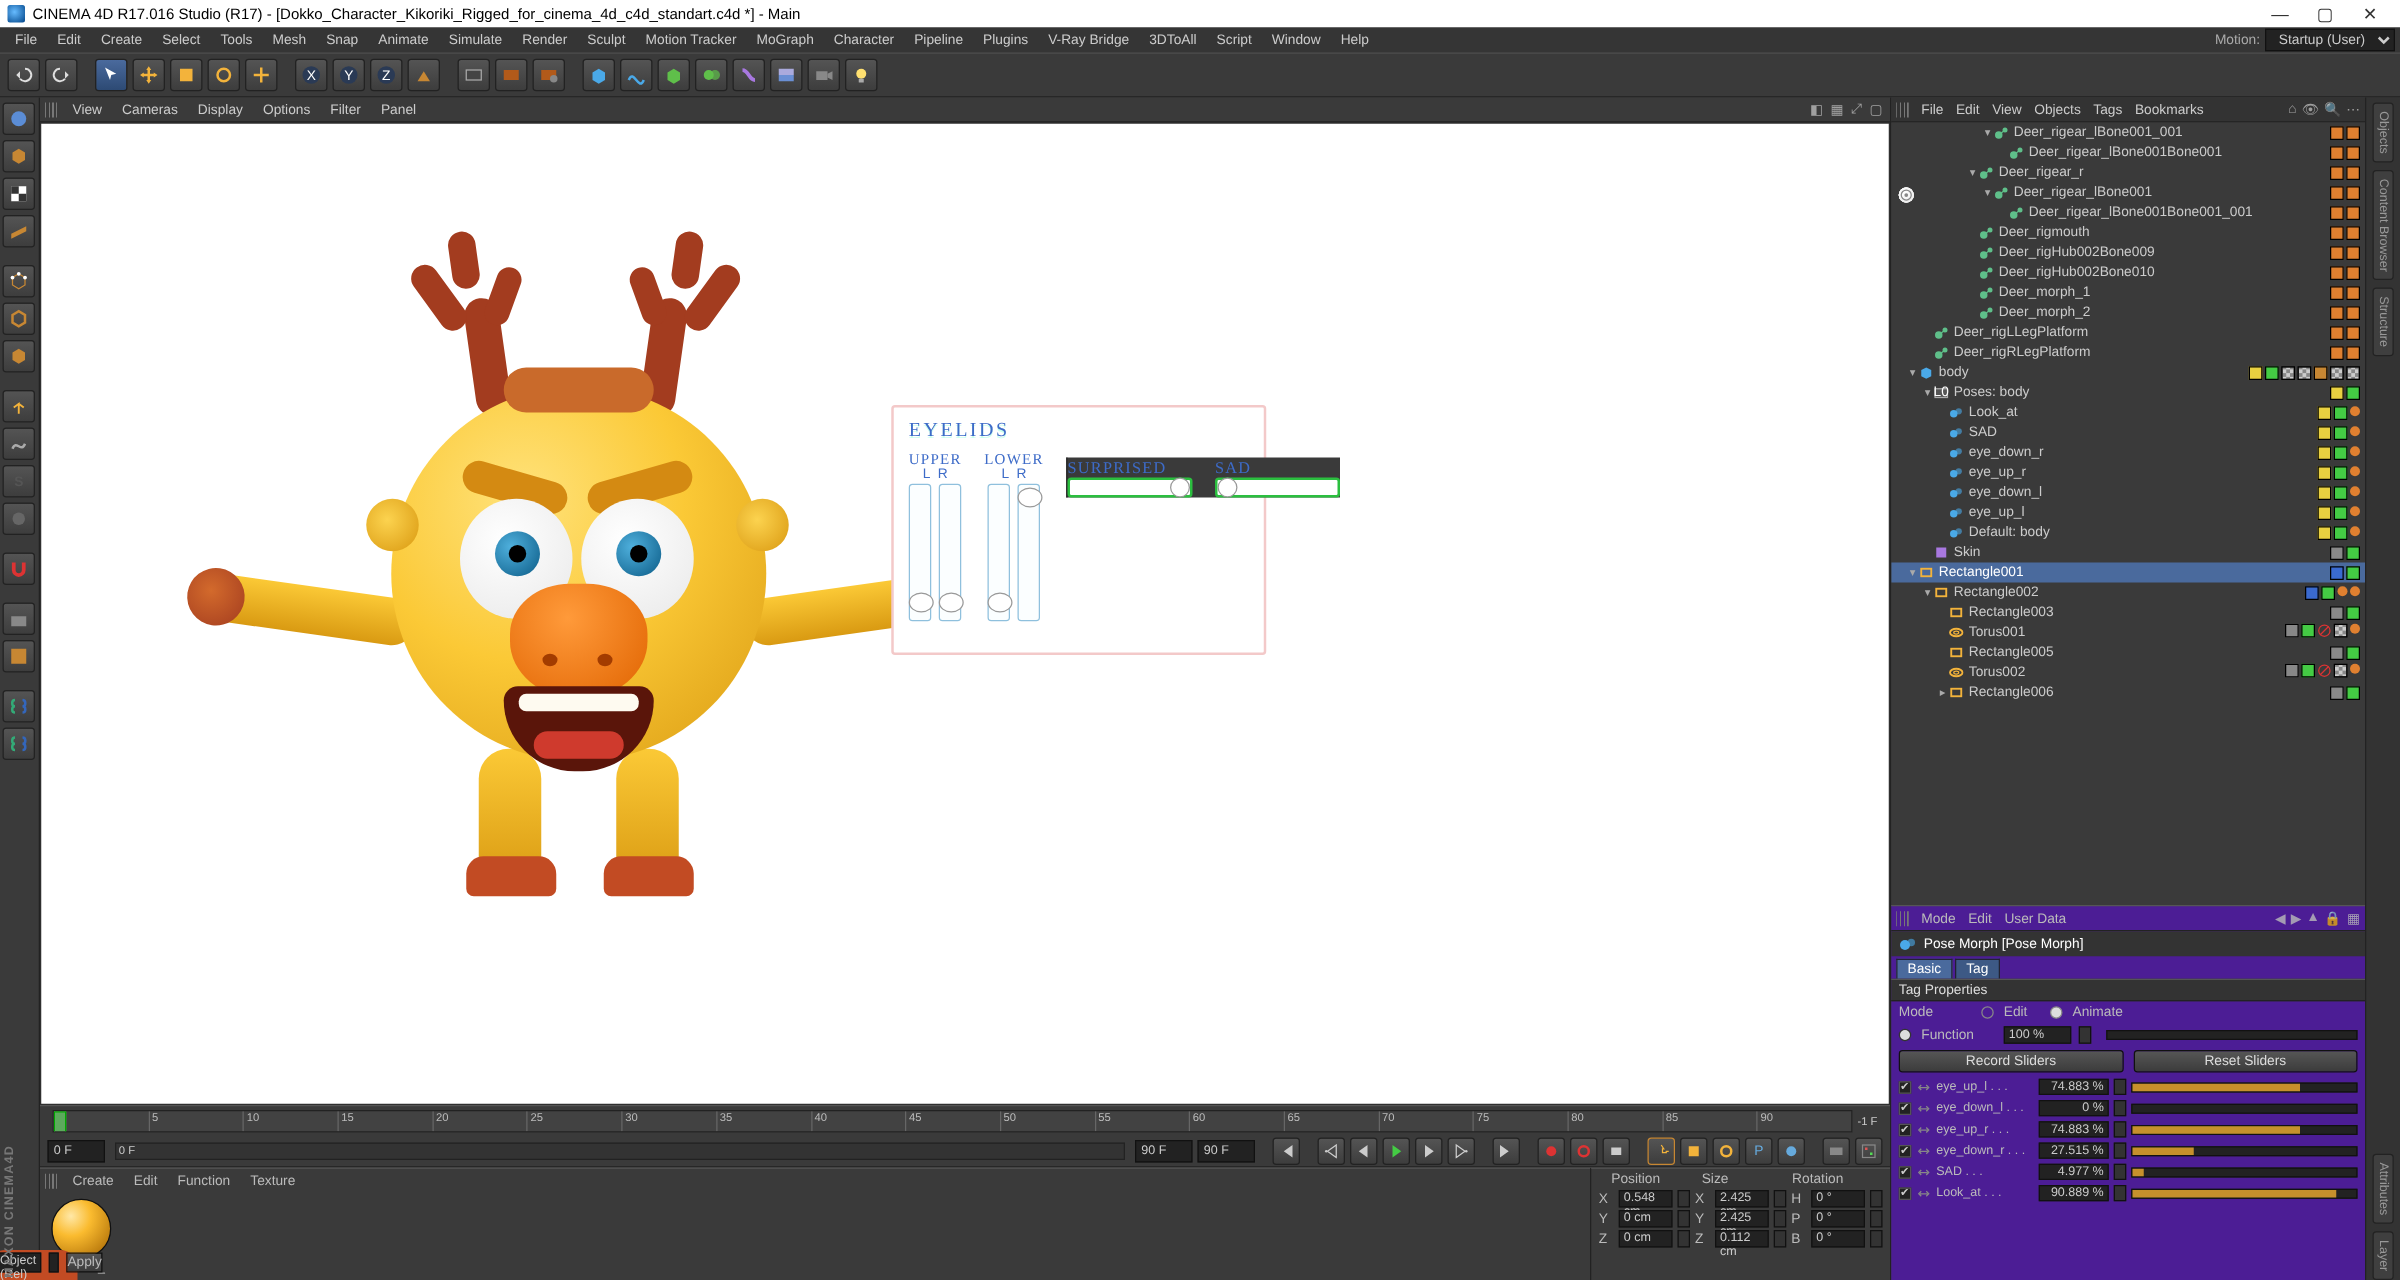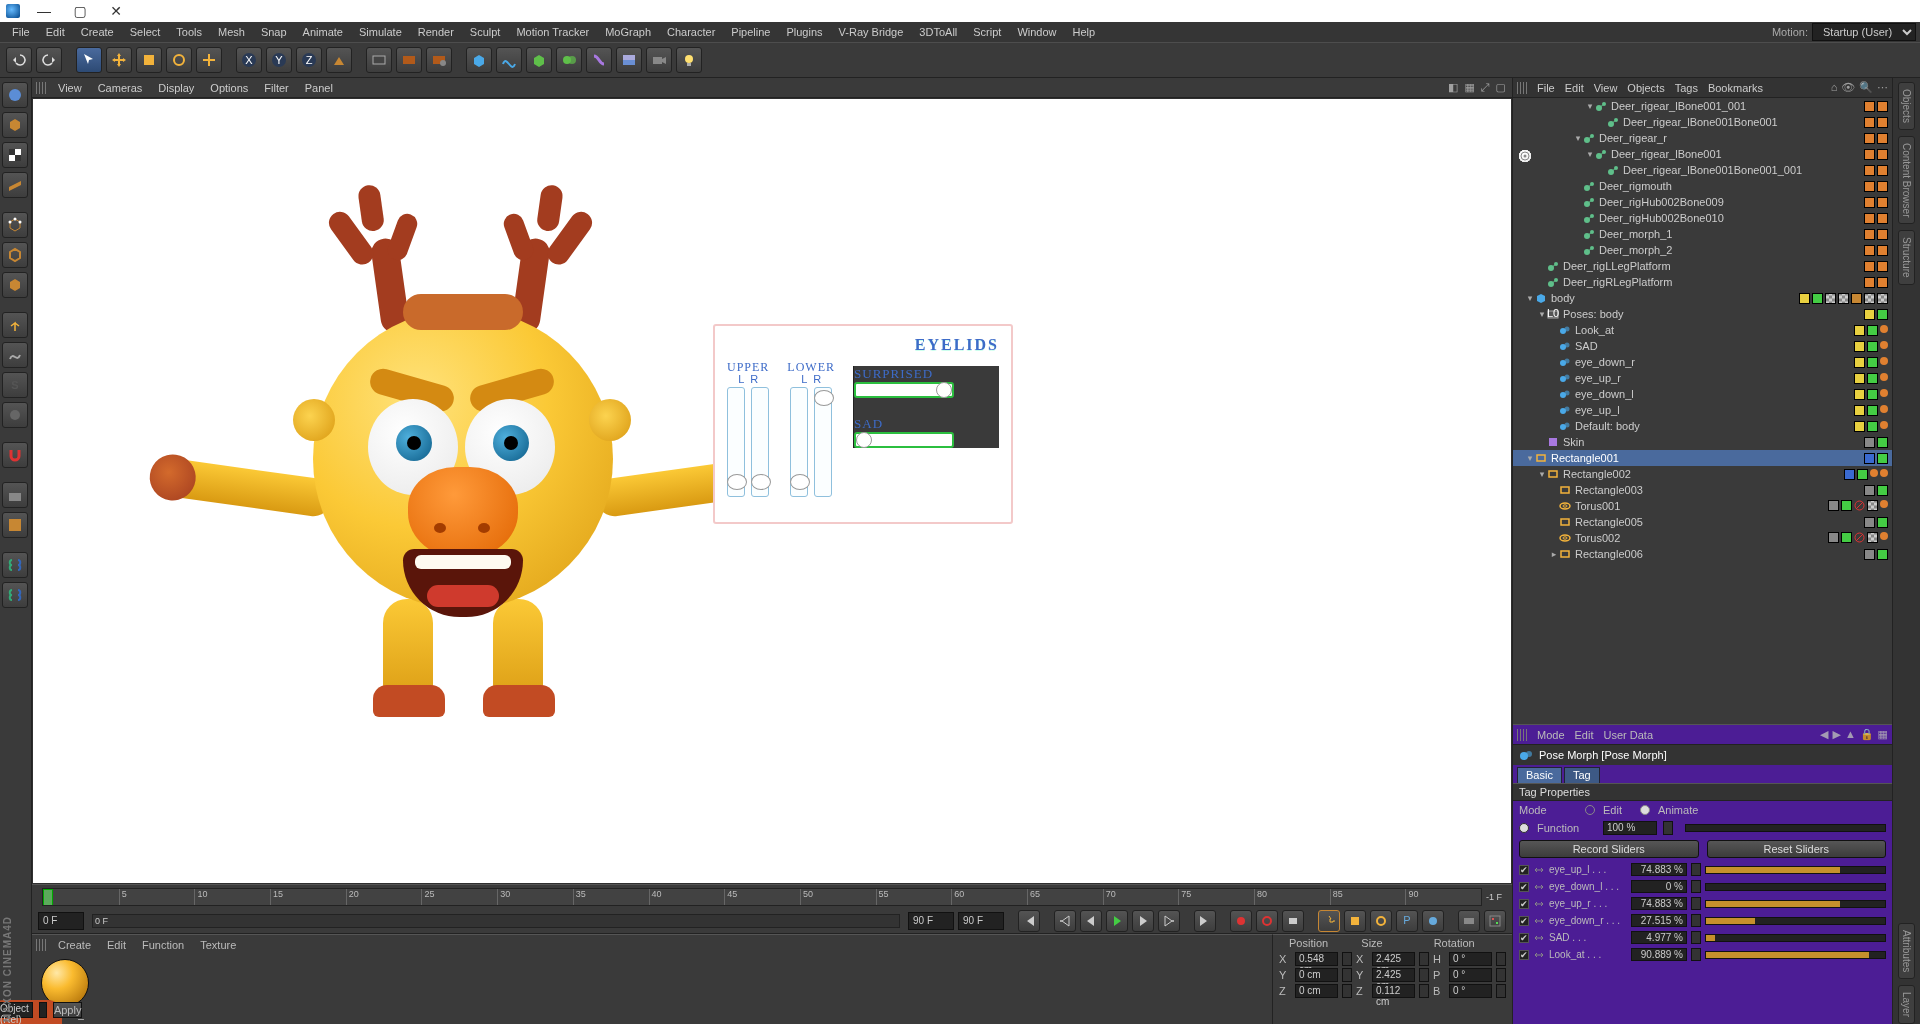--- a/index.html
+++ b/index.html
@@ -62,29 +62,29 @@
 .arm.r{left:342px;transform:rotate(-8deg);}
 .hand{position:absolute;top:-4px;width:46px;height:46px;background:radial-gradient(circle at 40% 40%,#d36a2c,#a33c1f);border-radius:50%;}
 .arm.l .hand{left:-14px;}
 .arm.r .hand{left:138px;}
 .leg{position:absolute;top:350px;width:50px;height:110px;background:linear-gradient(#fbc936,#d99a12);border-radius:24px;}
 .leg.l{left:130px;}
 .leg.r{left:240px;}
 .foot{position:absolute;left:-10px;bottom:-8px;width:72px;height:32px;background:#c24b23;border-radius:14px 14px 6px 6px;}
 
 .hud{position:absolute;left:680px;top:225px;width:300px;height:200px;background:#fff;border:2px solid #f3c9c9;border-radius:3px;padding:10px 12px;}
-.hud h3{text-align:right;font-family:Georgia,serif;font-weight:bold;letter-spacing:2px;color:#3d6bc8;font-size:16px;text-shadow:0 1px 0 #cfe;}
+.hud h3{text-align:left;font-family:Georgia,serif;font-weight:normal;letter-spacing:2px;color:#3d6bc8;font-size:16px;text-shadow:0 1px 0 #cfe;}
 .hud .sliders{display:flex;gap:18px;margin-top:6px;align-items:flex-start;}
 .hud .pair{display:flex;flex-direction:column;align-items:center;}
 .hud .pair .lbl{font-family:Georgia,serif;color:#3d6bc8;font-size:12px;letter-spacing:1px;}
 .hud .lr{display:flex;gap:6px;color:#3d6bc8;font-size:11px;margin-top:-2px;}
 .hud .tracks{display:flex;gap:6px;margin-top:2px;}
 .hud .track{width:18px;height:110px;border:1px solid #8fc0dd;border-radius:3px;position:relative;background:#fbfeff;}
 .hud .knob{position:absolute;left:-1px;width:20px;height:16px;border:1px solid #999;border-radius:50%;background:#fff;}
-.hud .right{display:flex;flex-direction:column;gap:18px;margin-top:6px;}
+.hud .right{display:flex;flex-direction:row;gap:18px;margin-top:6px;}
 .hud .stateLbl{font-family:Georgia,serif;color:#3d6bc8;font-size:13px;letter-spacing:1px;}
 .hud .htrack{width:100px;height:16px;border:2px solid #2bbf3f;border-radius:3px;position:relative;background:#fff;}
 .hud .hknob{position:absolute;top:-2px;width:16px;height:16px;border:1px solid #999;border-radius:50%;background:#fff;}
 
 .timeline{height:24px;background:#3a3a3a;border-top:1px solid #555;position:relative;display:flex;align-items:center;padding:0 10px;}
 .timeline .ruler{flex:1;height:18px;background:#424242;border:1px solid #222;position:relative;overflow:hidden;}
 .timeline .ticks{position:absolute;inset:0;display:flex;}
 .timeline .tick{flex:1;border-left:1px solid #666;font-size:9px;color:#bbb;text-align:left;padding-left:2px;}
 .timeline .cursor{position:absolute;left:0;top:0;width:10px;height:18px;background:#5caa5c;border:1px solid #0a0;}
 .timeline .endlabel{font-size:9px;color:#ccc;margin-left:4px;}
@@ -156,20 +156,21 @@
 .logo{position:absolute;left:2px;bottom:2px;writing-mode:vertical-rl;transform:rotate(180deg);font-size:10px;color:#777;font-weight:bold;letter-spacing:1px;}
 .lowerwrap{display:flex;}
 .lowerwrap .matpanel{flex:1;}
 .lowerwrap .coords{width:240px;border-left:1px solid #222;}
 </style>
 </head>
 <body>
 
 <div class="titlebar">
   <div class="icon"></div>
+  <div class="title">CINEMA 4D R17.016 Studio (R17) - [Dokko_Character_Kikoriki_Rigged_for_cinema_4d_c4d_standart.c4d *] - Main</div>
   <div class="wbtn">―</div>
   <div class="wbtn">▢</div>
   <div class="wbtn">✕</div>
 </div>
 
 <div class="menubar">
   <span class="mi">File</span>
     <span class="mi">Edit</span>
     <span class="mi">Create</span>
     <span class="mi">Select</span>

